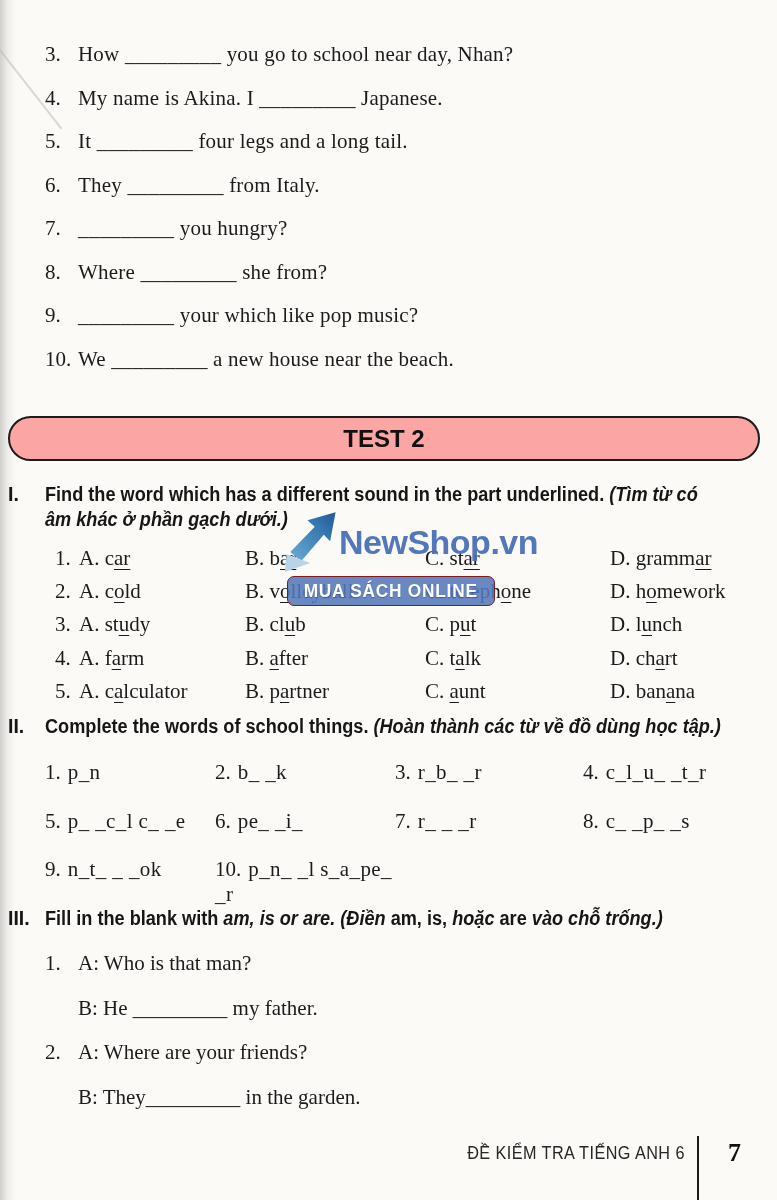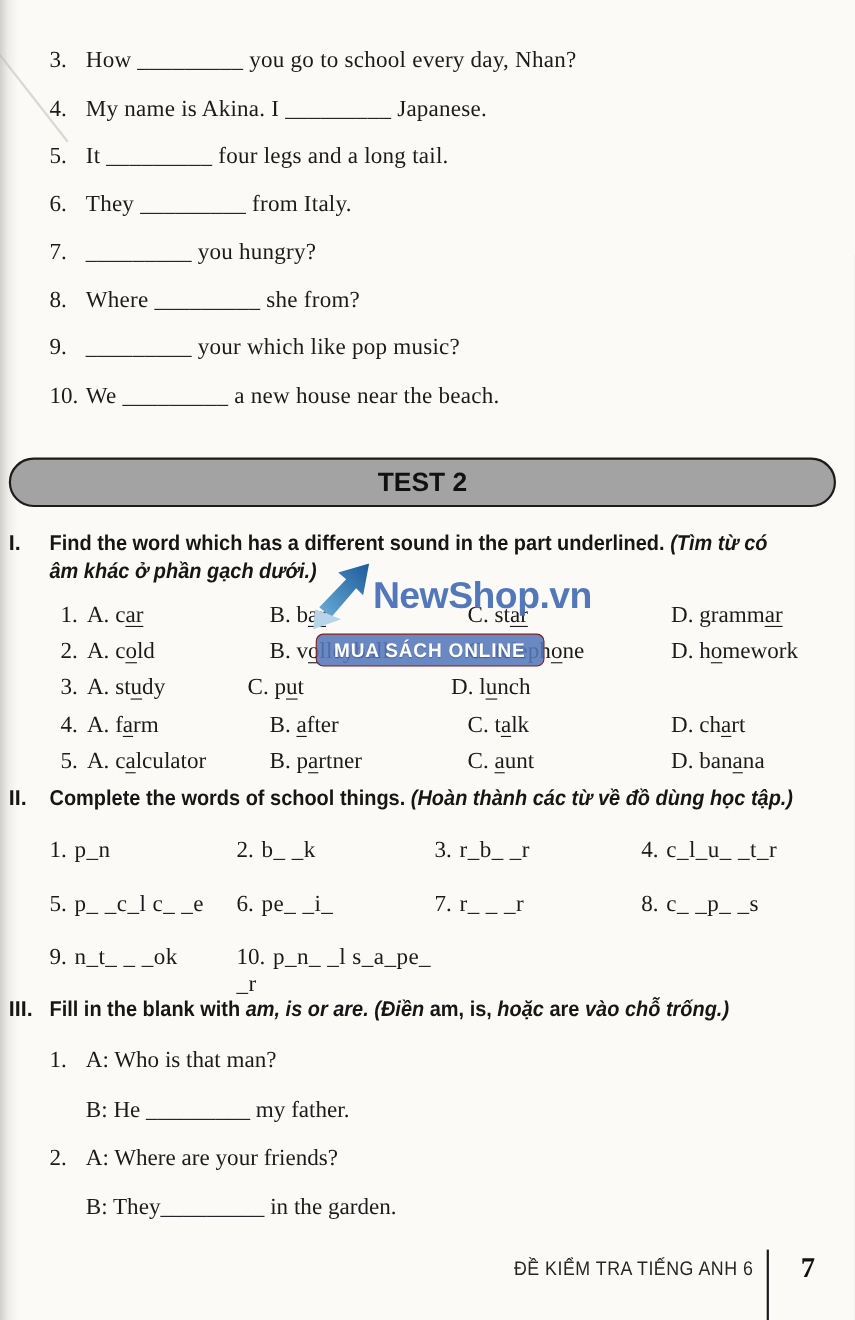--- a/index.html
+++ b/index.html
@@ -23,21 +23,21 @@
   
   .t1-list{position:absolute;left:45px;top:42px;width:700px;}
   .t1-row{display:flex;height:43.5px;font-size:21px;}
   .t1-num{flex:0 0 33px;}
   .t1-txt{flex:1;letter-spacing:.2px;}
   
   .test2-box{
     position:absolute;left:8px;top:416px;width:748px;height:41px;
     border:2.5px solid #1c1c1c;border-radius:23px;
     display:flex;align-items:center;justify-content:center;
-    background:#a3a3a3;
+    background:#fca5a5;
   }
   .test2-title{
     font-family:"Liberation Sans","DejaVu Sans",sans-serif;
     font-weight:700;font-size:24px;letter-spacing:0;color:#111;
   }
   
   .sec-head{position:absolute;left:8px;display:flex;
     font-family:"Liberation Sans","DejaVu Sans",sans-serif;
     font-weight:700;font-size:19.5px;line-height:24.5px;color:#161616;}
   .sec-marker{flex:0 0 37px;}
@@ -104,21 +104,21 @@
 </head>
 <body>
 
 <div class="page">
   <div class="scan-edge"></div>
   <div class="fold-line"></div>
 
   <div class="t1-list" id="t1-list">
       <div class="t1-row">
      <span class="t1-num">3.</span>
-     <span class="t1-txt">How _________ you go to school every day, Nhan?</span>
+     <span class="t1-txt">How _________ you go to school near day, Nhan?</span>
    </div>
       <div class="t1-row">
      <span class="t1-num">4.</span>
      <span class="t1-txt">My name is Akina. I _________ Japanese.</span>
    </div>
       <div class="t1-row">
      <span class="t1-num">5.</span>
      <span class="t1-txt">It _________ four legs and a long tail.</span>
    </div>
       <div class="t1-row">
@@ -160,20 +160,21 @@
      <span class="mc-c4">D. <span class="mc-word">gramm<u>ar</u></span></span>
    </div>
       <div class="mc-row">
      <span class="mc-c1"><span class="mc-num">2.</span>A. <span class="mc-word">c<u>o</u>ld</span></span>
      <span class="mc-c2">B. <span class="mc-word">v<u>o</u>lleyball</span></span>
      <span class="mc-c3">C. <span class="mc-word">teleph<u>o</u>ne</span></span>
      <span class="mc-c4">D. <span class="mc-word">h<u>o</u>mework</span></span>
    </div>
       <div class="mc-row">
      <span class="mc-c1"><span class="mc-num">3.</span>A. <span class="mc-word">st<u>u</u>dy</span></span>
+     <span class="mc-c2">B. <span class="mc-word">cl<u>u</u>b</span></span>
      <span class="mc-c3">C. <span class="mc-word">p<u>u</u>t</span></span>
      <span class="mc-c4">D. <span class="mc-word">l<u>u</u>nch</span></span>
    </div>
       <div class="mc-row">
      <span class="mc-c1"><span class="mc-num">4.</span>A. <span class="mc-word">f<u>a</u>rm</span></span>
      <span class="mc-c2">B. <span class="mc-word"><u>a</u>fter</span></span>
      <span class="mc-c3">C. <span class="mc-word">t<u>a</u>lk</span></span>
      <span class="mc-c4">D. <span class="mc-word">ch<u>a</u>rt</span></span>
    </div>
       <div class="mc-row">

